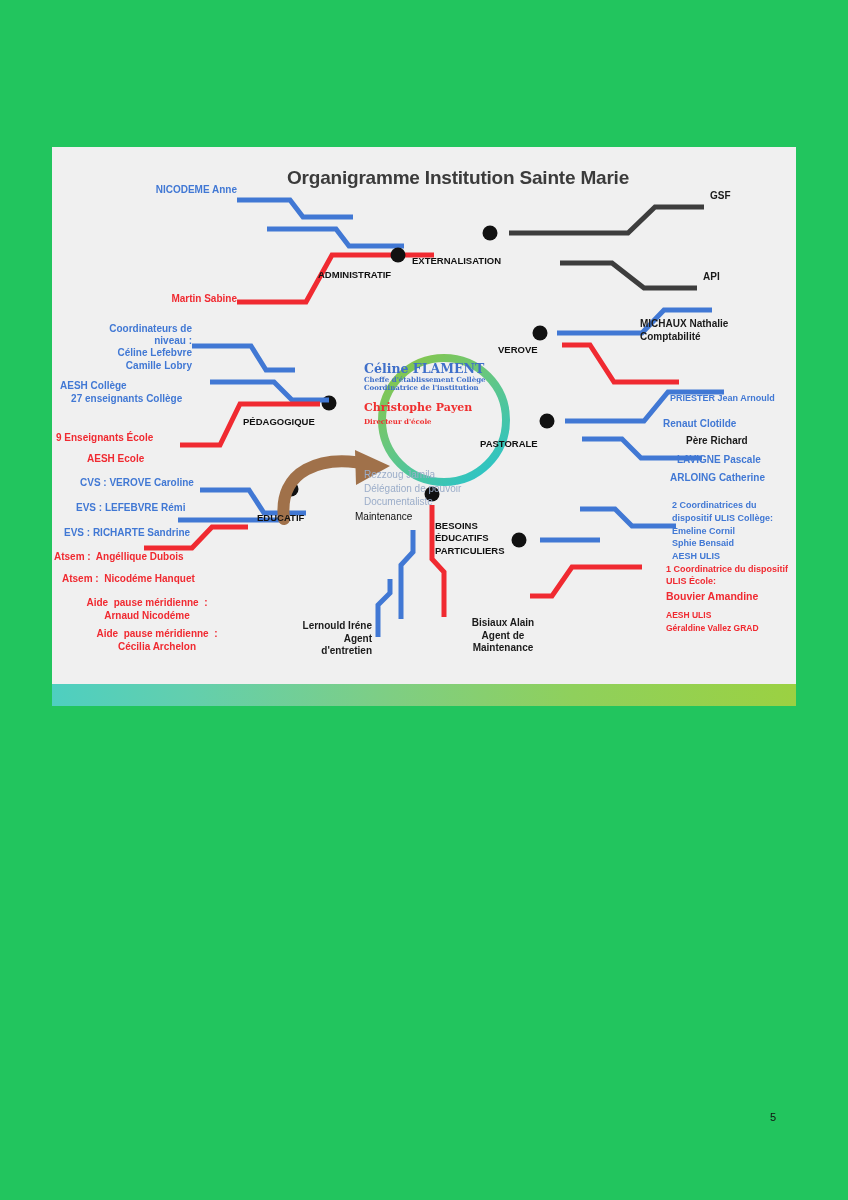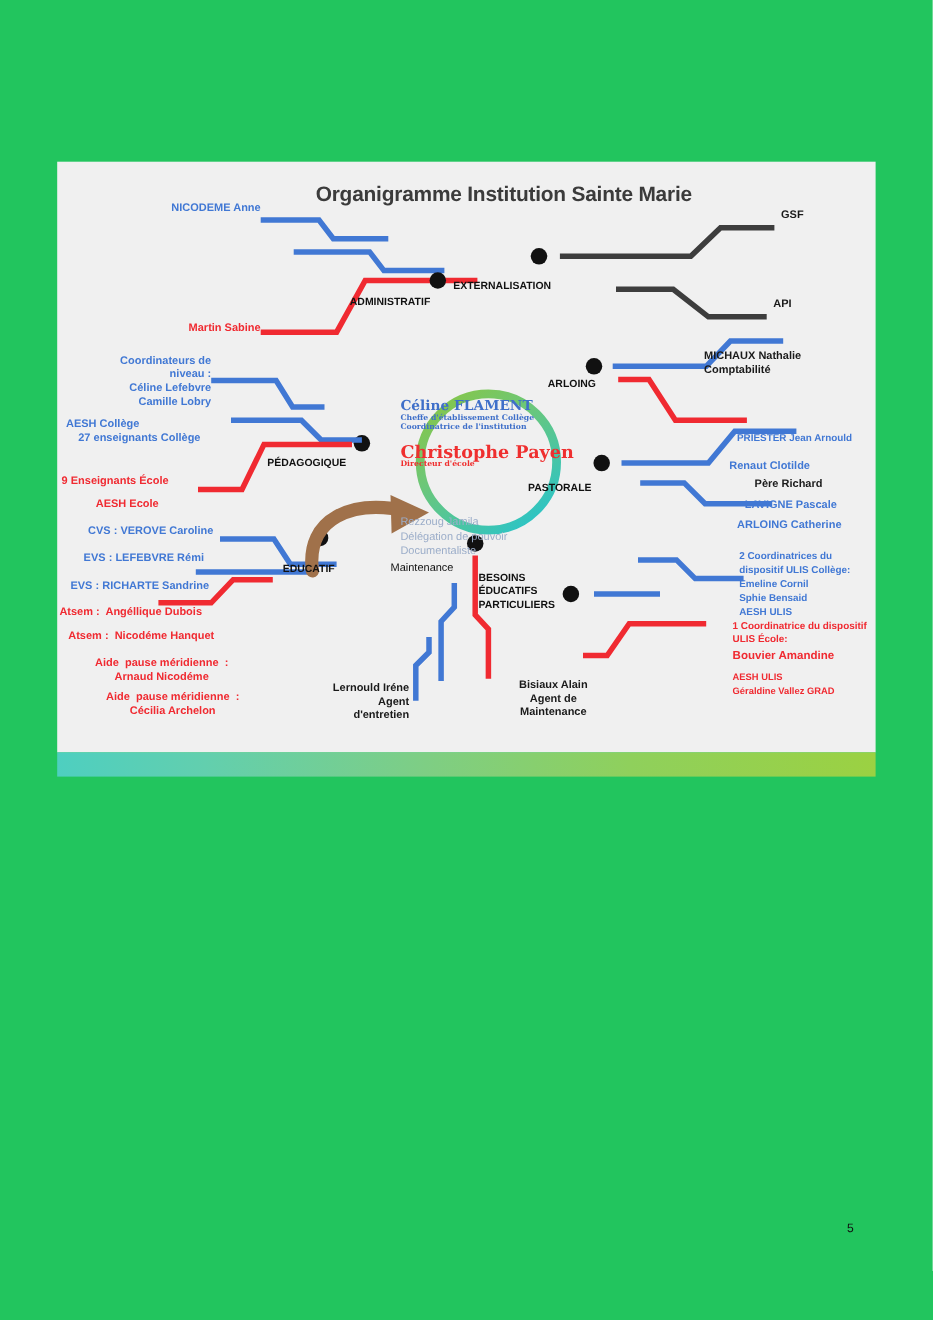--- a/index.html
+++ b/index.html
@@ -111,21 +111,21 @@
   #cc-role1 {
     left: 365px; top: 377px;
     font-size: 7px;
     font-weight: 700;
     color: #3f6fc9;
     line-height: 1.18;
     white-space: pre;
   }
   #cc-name2 {
     left: 365px; top: 402px;
-    font-size: 16px;
+    font-size: 11px;
     font-weight: 700;
     color: #ef2f2f;
   }
   #cc-role2 {
     left: 365px; top: 417px;
     font-size: 7px;
     font-weight: 700;
     color: #ef2f2f;
   }
   #cc-below {
@@ -237,21 +237,21 @@
     <div class="node red b r10 ta-r" style="left:30px; top:146px; width:155px;">Martin Sabine</div>
 
     <div class="hub-label" style="left:266px; top:122px;">ADMINISTRATIF</div>
 
     <div class="hub-label" style="left:360px; top:108px;">EXTERNALISATION</div>
 
     <div class="node black b r10 ta-l" style="left:658px; top:43px;">GSF</div>
 
     <div class="node black b r10 ta-l" style="left:651px; top:124px;">API</div>
 
-    <div class="hub-label" style="left:446px; top:197px;">ARLOING</div>
+    <div class="hub-label" style="left:446px; top:197px;">VEROVE</div>
 
     <div class="node black b r10 ta-l" style="left:588px; top:170px; line-height:1.3;">MICHAUX Nathalie
 Comptabilité</div>
 
     <div class="hub-label" style="left:428px; top:291px;">PASTORALE</div>
 
     <div class="node blue b r9 ta-l" style="left:618px; top:246px;">PRIESTER Jean Arnould</div>
 
     <div class="node blue b r10 ta-l" style="left:611px; top:271px;">Renaut Clotilde</div>
 

